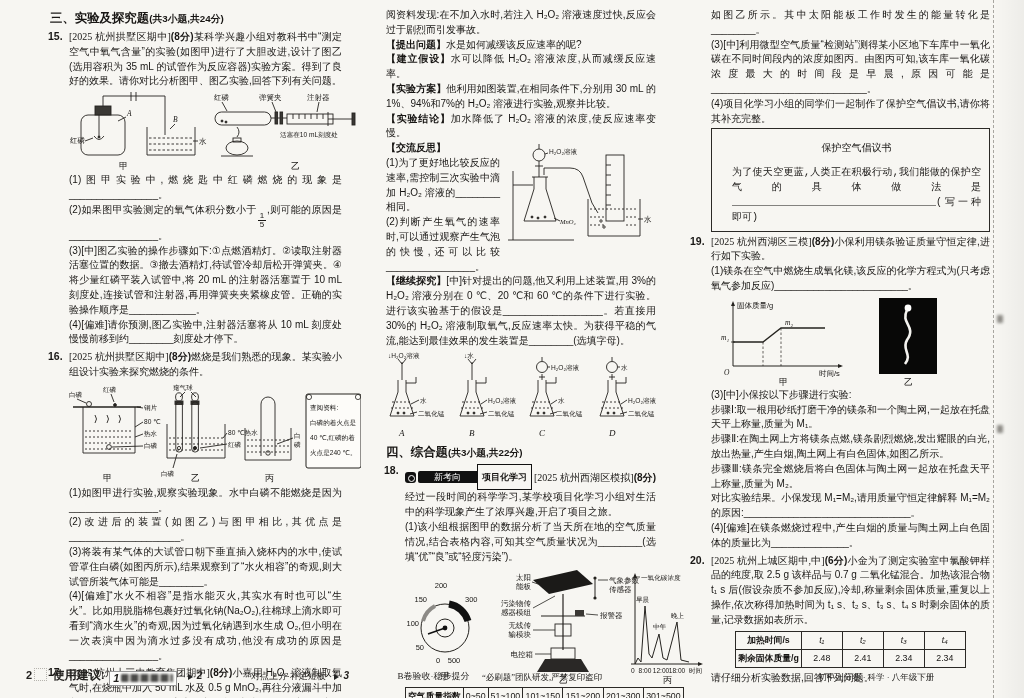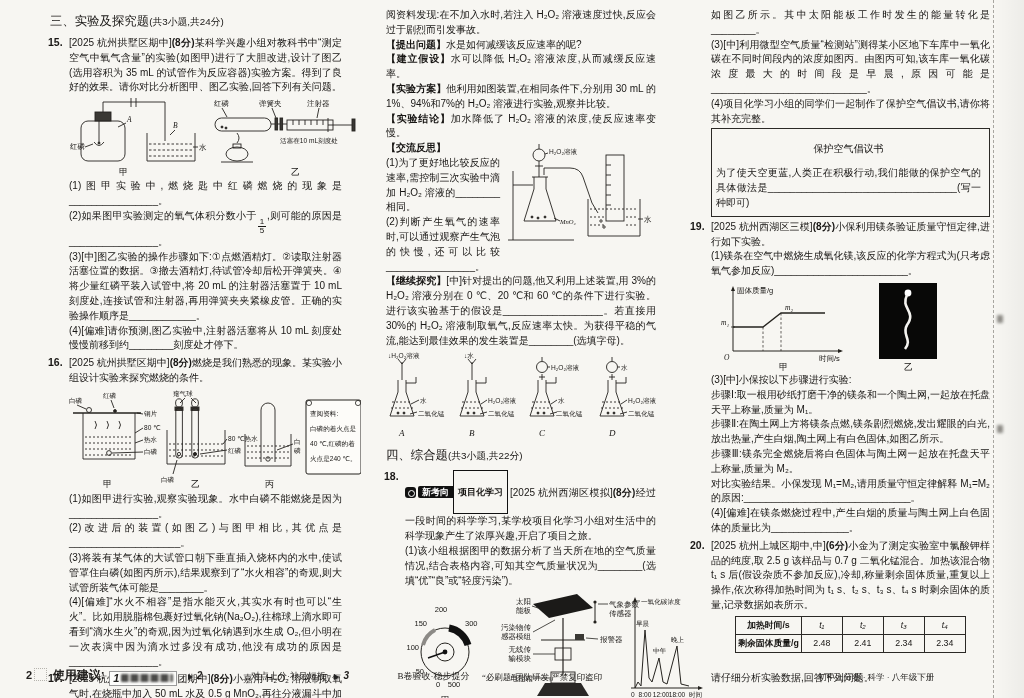--- a/index.html
+++ b/index.html
@@ -7,43 +7,43 @@
     width:1024px;height:698px;position:relative;overflow:hidden;
     background:#f7f6f2;color:#181614;
     font-family:"Liberation Sans","DejaVu Sans",sans-serif;
     -webkit-font-smoothing:antialiased;
   }
   .col{position:absolute;top:0;}
   #col1{left:50px;width:292px;top:10px;}
   #col2{left:386px;width:270px;top:8px;}
   #col3{left:692px;width:298px;top:8px;}
   .t{margin:0;font-size:10px;line-height:14.8px;text-align:justify;}
-  .sec{font-size:12.4px;font-weight:400;line-height:22px;margin:0 0 2px 0;}
+  .sec{font-size:12.4px;font-weight:700;line-height:17px;margin:0 0 2px 0;}
   .sec .meta{font-size:9.8px;}
   .q{position:relative;padding-left:19px;margin-top:3px;}
   .qnum{position:absolute;left:-2px;top:0;font-weight:700;font-size:10.5px;}
-  .src{font-family:Liberation Sans, sans-serif;}
+  .src{font-family:Liberation Serif, serif;}
   .tag{font-weight:700;}
   .frac{display:inline-flex;flex-direction:column;align-items:center;vertical-align:-5px;line-height:8px;font-size:8px;margin:0 1px;}
   .frac .fn{border-bottom:1px solid #181614;padding:0 2px;}
   figure{margin:2px 0;padding:0;}
   svg{display:block;}
   svg text{font-size:7.5px;fill:#181614;font-family:"Liberation Sans","DejaVu Sans",sans-serif;}
   svg .cap{font-size:9px;}
   svg .sm{font-size:6.6px;}
   svg .it{font-style:italic;font-family:"Liberation Serif","DejaVu Serif",serif;}
-  .dtab{border-collapse:collapse;margin:3px auto 18px auto;}
+  .dtab{border-collapse:collapse;margin:3px auto 3px auto;}
   .dtab td{border:1px solid #2b2926;font-size:8.8px;line-height:11px;padding:3px 2px;text-align:center;white-space:nowrap;}
   .dtab td.hd{font-weight:700;}
   .floatfig{float:right;margin:0 0 2px 4px;}
   .badge-ico{display:inline-block;width:11px;height:11px;background:#111;border-radius:3px;vertical-align:-2px;position:relative;margin-right:2px;}
   .badge-ico::after{content:"";position:absolute;left:3px;top:3px;width:5px;height:5px;border:1px solid #fff;border-radius:50%;}
-  .badge-dark{display:inline-block;background:#111;color:#fff;font-weight:700;font-size:9px;line-height:12px;padding:0 4px;border-radius:2px 0 0 2px;vertical-align:1px;}
-  .badge-line{display:inline-block;border:1px solid #111;font-weight:700;font-size:9px;line-height:10px;padding:16px 4px;vertical-align:1px;margin-right:2px;}
-  .propbox{border:1px solid #2b2926;padding:2px 8px 5px 4px;margin:2px 0 3px 0;}
+  .badge-dark{display:inline-block;background:#111;color:#fff;font-weight:400;font-size:9px;line-height:12px;padding:0 16px;border-radius:2px 0 0 2px;vertical-align:1px;}
+  .badge-line{display:inline-block;border:1px solid #111;font-weight:700;font-size:9px;line-height:10px;padding:7px 4px;vertical-align:1px;margin-right:2px;}
+  .propbox{border:1px solid #2b2926;padding:2px 8px 5px 20px;margin:2px 0 3px 0;font-family:Liberation Mono, monospace;}
   .propbox .bt{text-align:center;font-size:10px;line-height:15px;}
   .footer{position:absolute;font-size:9px;color:#22201e;}
   .f-serif{font-family:"Liberation Serif","DejaVu Serif",serif;margin-left:46px;}
   .pgnum{font-weight:700;font-size:11px;}
   .pgbox{display:inline-block;width:11px;height:11px;border:1px dotted #b6b4ae;vertical-align:-2px;margin-left:2px;}
   .arrow-ico{display:inline-block;width:0;height:0;border-left:5px solid #222;border-top:3.5px solid transparent;border-bottom:3.5px solid transparent;margin:0 4px -1px 6px;}
   .stepnum{font-weight:700;font-style:italic;font-size:10px;}
   .logo1{display:inline-flex;align-items:center;border:1px solid #999;height:13px;padding:0 3px;margin:0 2px;vertical-align:-3px;background:#fdfdfb;}
   .logo1 .one{font-weight:700;font-style:italic;font-size:11px;margin-right:2px;}
   .logo-blur{display:inline-block;width:52px;height:8px;background:repeating-linear-gradient(90deg,#4a4a48 0 7px,#bdbcb8 7px 10px);filter:blur(1.2px);border-radius:1px;}

